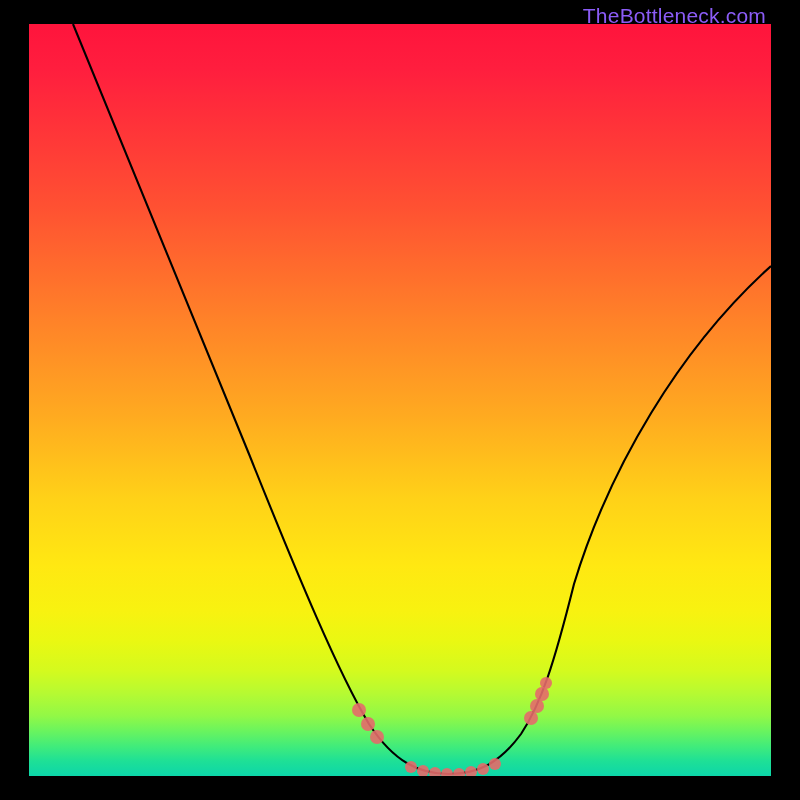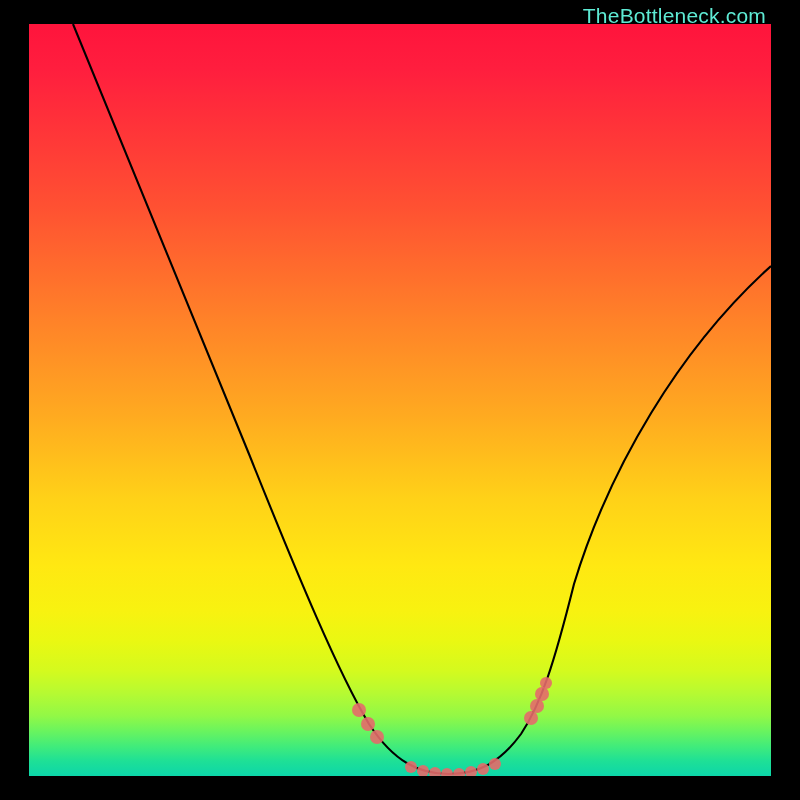--- a/index.html
+++ b/index.html
@@ -44,21 +44,21 @@
   .curve-svg {
     position: absolute;
     inset: 0;
     width: 742px;
     height: 752px;
   }
   .watermark {
     position: absolute;
     top: 4px;
     right: 34px;
-    color: #5eead4;
+    color: #8b5cf6;
     font-size: 21px;
     font-weight: 500;
     letter-spacing: 0.2px;
     margin-left: 32px;
   }
 </style>
 </head>
 <body>
 
 <div class="frame">

